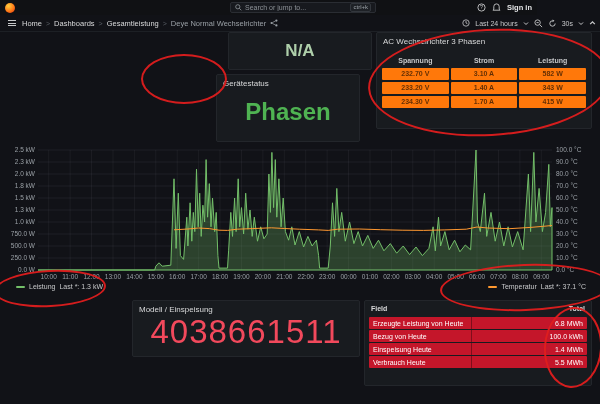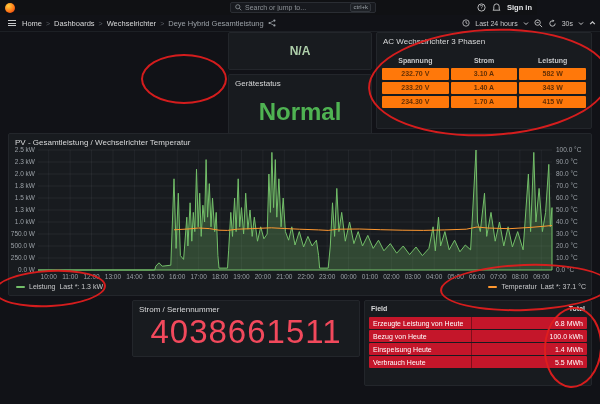--- a/index.html
+++ b/index.html
@@ -29,21 +29,21 @@
   .panel{position:absolute;background:#181b1f;border:1px solid #23262b;border-radius:2px;box-sizing:border-box;}
   .ptitle{position:absolute;left:6px;top:4px;font-size:8px;color:#d8d9da;white-space:nowrap;}
   
   .vgrid{position:absolute;left:5px;right:5px;display:grid;grid-template-columns:repeat(3,1fr);gap:2px;}
   .th{font-size:7px;color:#c7c8ca;text-align:center;padding:2px 0;font-weight:bold;}
   .cell{font-size:7px;text-align:center;height:12px;line-height:12px;border-radius:1px;font-weight:bold;}
   .cell.green{background:#73BF69;color:rgba(0,0,0,0.68);}
   .cell.orange{background:#FF780A;color:rgba(0,0,0,0.62);}
   
   .stat-na{position:absolute;inset:0;display:flex;align-items:center;justify-content:center;
-           font-size:12px;font-weight:bold;color:#AECFAA;}
+           font-size:17px;font-weight:bold;color:#AECFAA;}
   .stat-normal{position:absolute;inset:0;top:8px;display:flex;align-items:center;justify-content:center;
            font-size:24px;font-weight:bold;color:#4FB352;}
   .stat-serial{position:absolute;inset:0;top:6px;display:flex;align-items:center;justify-content:center;
            font-size:33px;font-weight:500;color:#F2495C;letter-spacing:1px;}
   
   #chart-svg{position:absolute;left:0;top:0;width:600px;height:404px;pointer-events:none;z-index:5;}
   .axis-label{position:absolute;font-size:6.5px;color:#9aa0a6;z-index:6;white-space:nowrap;}
   .legend{position:absolute;z-index:6;display:flex;align-items:center;gap:4px;font-size:7px;color:#c7c8ca;}
   .lg-dash{width:9px;height:2px;border-radius:1px;}
   
@@ -98,23 +98,23 @@
     <div class="burger">
         <span></span>
         <span></span>
         <span></span>
       </div>
     <div class="crumbs">
       <span class="crumb">Home</span>
       <span class="csep">&gt;</span>
       <span class="crumb">Dashboards</span>
       <span class="csep">&gt;</span>
-      <span class="crumb">Wechselrichter</span>
+      <span class="crumb">Gesamtleistung</span>
       <span class="csep">&gt;</span>
-      <span class="crumb cur">Deye Hybrid Gesamtleistung</span>
+      <span class="crumb cur">Deye Normal Wechselrichter</span>
       <svg class="icon-svg" width="8" height="8" viewBox="0 0 10 10">
           <circle cx="8" cy="2" r="1.4" fill="#9aa0a6"></circle>
           <circle cx="2" cy="5" r="1.4" fill="#9aa0a6"></circle>
           <circle cx="8" cy="8" r="1.4" fill="#9aa0a6"></circle>
           <line x1="3" y1="4.4" x2="7" y2="2.4" stroke="#9aa0a6" stroke-width="0.9"></line>
           <line x1="3" y1="5.6" x2="7" y2="7.6" stroke="#9aa0a6" stroke-width="0.9"></line>
         </svg>
     </div>
     <div class="nav2-right">
       <svg class="icon-svg" width="8" height="8" viewBox="0 0 10 10">
@@ -142,46 +142,43 @@
           <polyline points="1,3.5 3,1.5 5,3.5" fill="none" stroke="#c7c8ca" stroke-width="1.1"></polyline>
         </svg>
     </div>
   </div>
 
 
   <div class="panel" style="left:228px;top:32px;width:144px;height:38px;">
     <div class="stat-na">N/A</div>
   </div>
 
-  <div class="panel" style="left:228px;top:74px;width:144px;height:68px;">
+  <div class="panel" style="left:216px;top:74px;width:144px;height:68px;">
     <div class="ptitle">Gerätestatus</div>
-    <div class="stat-normal">Normal</div>
+    <div class="stat-normal">Phasen</div>
   </div>
 
   <div class="panel" style="left:376px;top:32px;width:216px;height:97px;">
     <div class="ptitle">AC Wechselrichter 3 Phasen</div>
     <div class="vgrid" style="top:22px;" id="ac-grid">
         <div class="th">Spannung</div>
         <div class="th">Strom</div>
         <div class="th">Leistung</div>
         <div class="cell orange">232.70 V</div>
         <div class="cell orange">3.10 A</div>
         <div class="cell orange">582 W</div>
         <div class="cell orange">233.20 V</div>
         <div class="cell orange">1.40 A</div>
         <div class="cell orange">343 W</div>
         <div class="cell orange">234.30 V</div>
         <div class="cell orange">1.70 A</div>
         <div class="cell orange">415 W</div>
       </div>
   </div>
 
-  <div class="panel" style="left:8px;top:133px;width:584px;height:163px;">
-    <div class="ptitle">PV - Gesamtleistung / Wechselrichter Temperatur</div>
-  </div>
   <svg id="chart-svg" viewBox="0 0 600 404">
       <line x1="38" y1="150" x2="552" y2="150" stroke="rgba(204,204,220,0.07)" stroke-width="1"></line>
       <line x1="38" y1="162" x2="552" y2="162" stroke="rgba(204,204,220,0.07)" stroke-width="1"></line>
       <line x1="38" y1="174" x2="552" y2="174" stroke="rgba(204,204,220,0.07)" stroke-width="1"></line>
       <line x1="38" y1="186" x2="552" y2="186" stroke="rgba(204,204,220,0.07)" stroke-width="1"></line>
       <line x1="38" y1="198" x2="552" y2="198" stroke="rgba(204,204,220,0.07)" stroke-width="1"></line>
       <line x1="38" y1="210" x2="552" y2="210" stroke="rgba(204,204,220,0.07)" stroke-width="1"></line>
       <line x1="38" y1="222" x2="552" y2="222" stroke="rgba(204,204,220,0.07)" stroke-width="1"></line>
       <line x1="38" y1="234" x2="552" y2="234" stroke="rgba(204,204,220,0.07)" stroke-width="1"></line>
       <line x1="38" y1="246" x2="552" y2="246" stroke="rgba(204,204,220,0.07)" stroke-width="1"></line>
@@ -268,21 +265,21 @@
     <span>Last *: 1.3 kW</span>
   </div>
   <div class="legend" style="right:14px;top:283px;">
     <span class="lg-dash" style="background:#FF9830;"></span>
     <span>Temperatur</span>
     <span>Last *: 37.1 °C</span>
   </div>
 
 
   <div class="panel" style="left:132px;top:300px;width:228px;height:57px;">
-    <div class="ptitle">Strom / Seriennummer</div>
+    <div class="ptitle">Modell / Einspeisung</div>
     <div class="stat-serial">4038661511</div>
   </div>
 
   <div class="panel" style="left:364px;top:300px;width:228px;height:86px;">
     <div class="t-head">
       <span>Field</span>
       <span>Total</span>
     </div>
     <div class="t-rows" id="totals-rows">
         <div class="trow">

